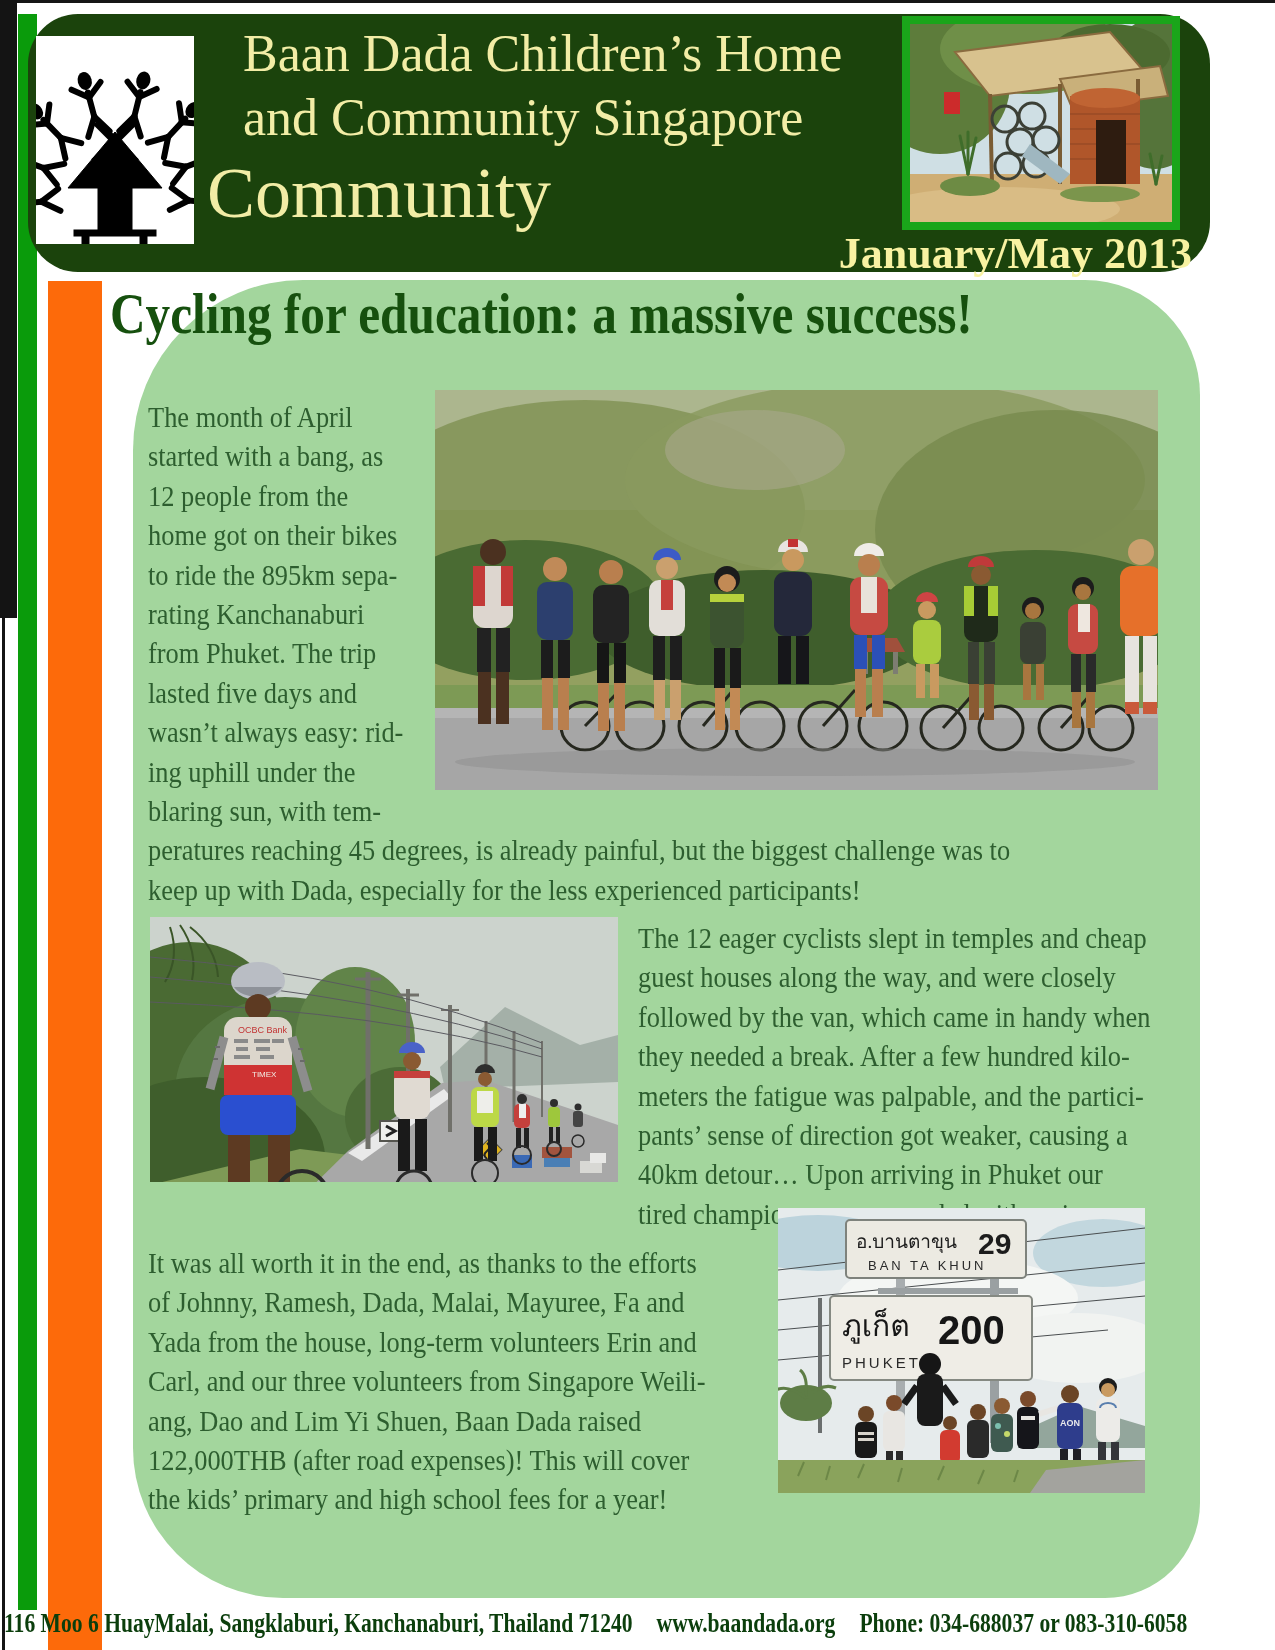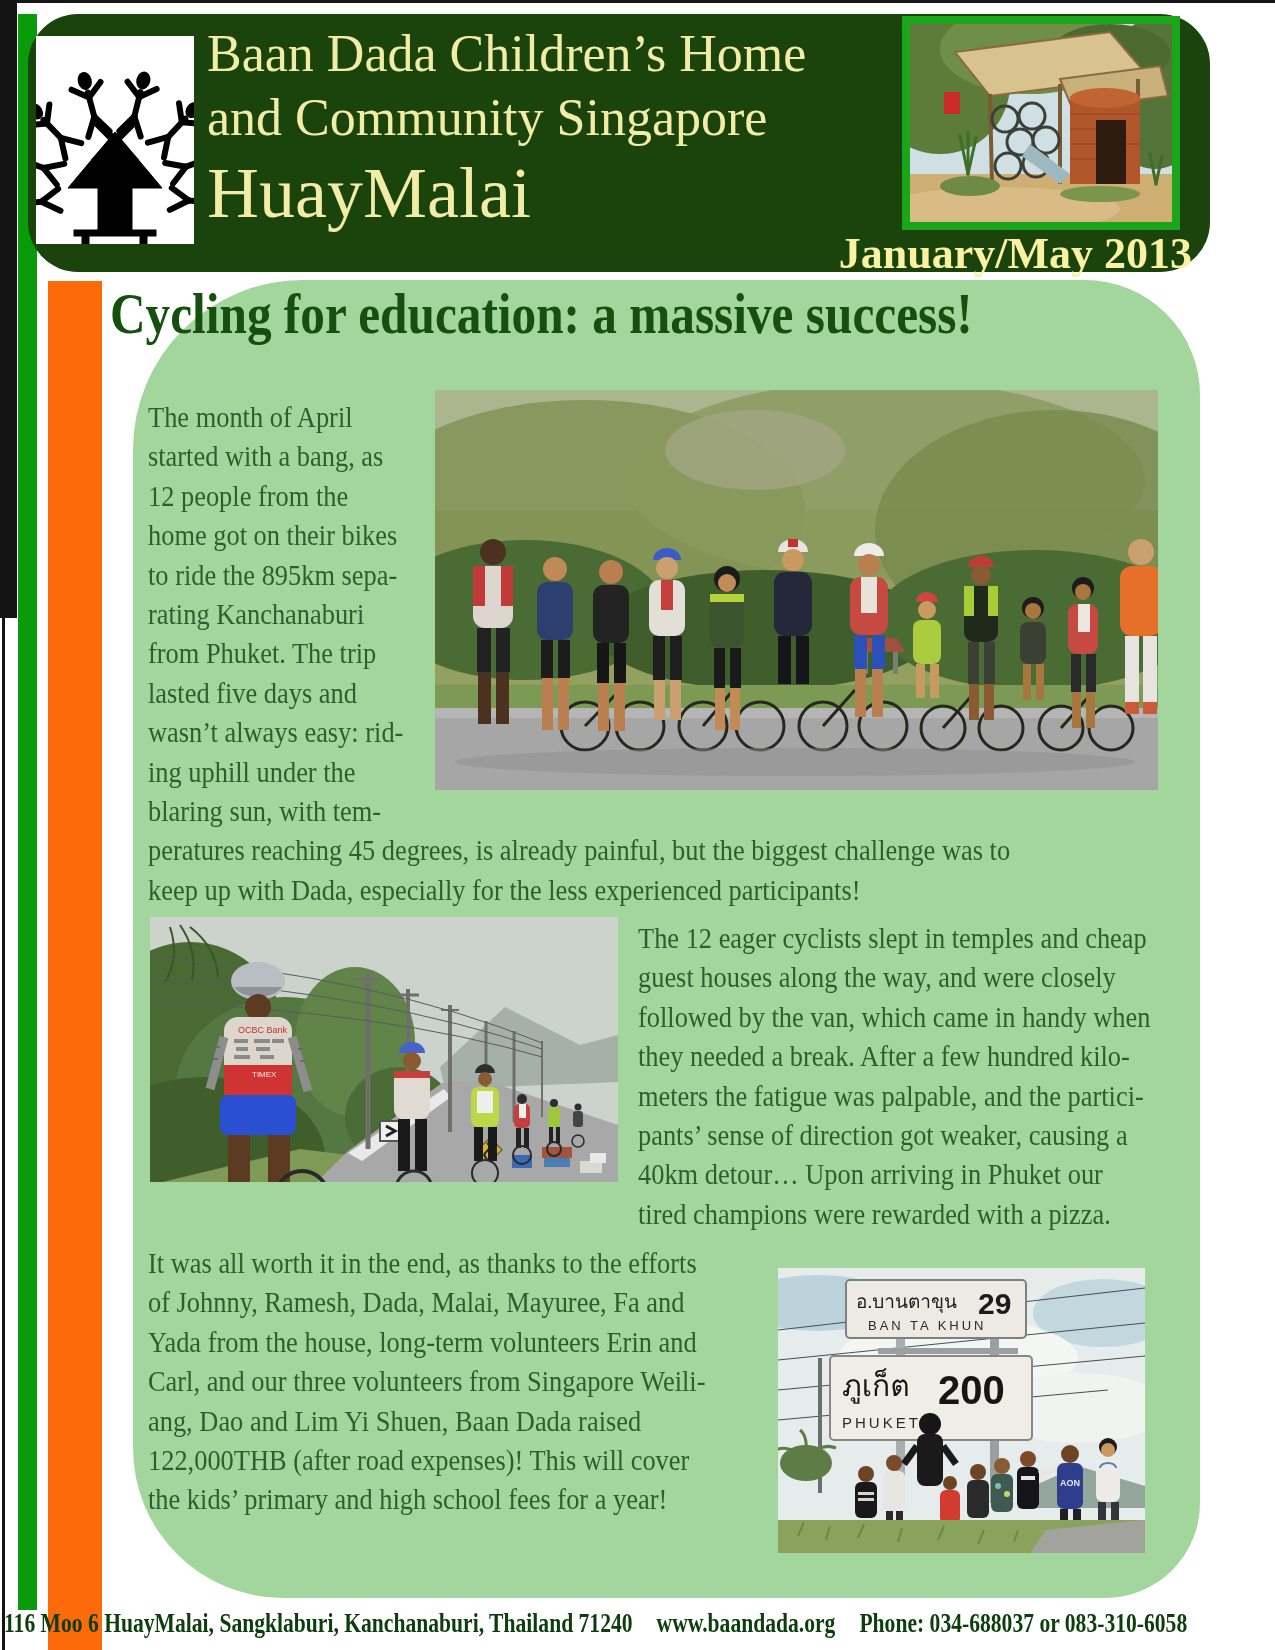--- a/index.html
+++ b/index.html
@@ -11,21 +11,21 @@
   #edge-top{left:0;top:0;width:1275px;height:3px;background:#161616;}
   #edge-left-thick{left:0;top:0;width:17px;height:618px;background:#141414;}
   #edge-left-thin{left:2px;top:618px;width:3px;height:1032px;background:#141414;}
   #bar-green{left:18px;top:14px;width:19px;height:1596px;background:#0a9b0b;}
   #bar-orange{left:48px;top:281px;width:54px;height:1369px;background:#fd6a0a;}
 
   
   #header{left:28px;top:14px;width:1182px;height:258px;background:#1b430c;border-radius:50px;}
   #logo-box{left:36px;top:36px;width:158px;height:208px;background:#ffffff;overflow:hidden;}
   #org-title{left:207px;top:22px;color:#f2eda6;}
-  .org-line{font-size:52px;line-height:64px;white-space:nowrap;}
+  .org-line{font-size:52px;line-height:64px;white-space:nowrap;margin-left:36px;}
   .newsletter{font-size:72px;line-height:86px;white-space:nowrap;}
   #photo-header-frame{left:902px;top:16px;width:278px;height:214px;border:8px solid #1aa51a;
         box-sizing:border-box;background:#cddde2;overflow:hidden;}
   #issue-date{left:792px;top:228px;width:400px;text-align:right;font-size:44px;font-weight:bold;
         color:#f8f2a2;white-space:nowrap;}
 
   
   #content{left:133px;top:280px;width:1067px;height:1318px;background:#a3d69d;
         border-radius:170px 115px 95px 150px;}
   #headline{left:110px;top:282px;font-size:56px;font-weight:bold;color:#16500e;
@@ -34,21 +34,21 @@
   .bodytext{font-size:30px;line-height:39.4px;color:#2d5e2f;
         transform:scaleX(0.88);transform-origin:0 0;white-space:nowrap;}
   #para1{left:148px;top:397px;}
   #para2{left:638px;top:918px;}
   #para3{left:148px;top:1243px;}
 
   
   .photo{overflow:hidden;}
   #photo-group{left:435px;top:390px;width:723px;height:400px;}
   #photo-road{left:150px;top:917px;width:468px;height:265px;}
-  #photo-signs{left:778px;top:1268px;width:367px;height:285px;}
+  #photo-signs{left:778px;top:1208px;width:367px;height:285px;}
   .photo svg{display:block;}
 
   
   #footer{left:4px;top:1608px;font-size:27px;font-weight:bold;color:#0b3e0c;
         transform:scaleX(0.80);transform-origin:0 0;white-space:nowrap;}
   #footer span{margin-right:30px;}
 
   .signlatin{font-family:"Liberation Sans",sans-serif;}
 </style>
 </head>
@@ -96,21 +96,21 @@
         <use href="#stickfig" transform="rotate(43) translate(0,-88)"></use>
         <use href="#stickfig" transform="rotate(69) translate(0,-86)"></use>
         <use href="#stickfig" transform="rotate(95) translate(0,-84)"></use>
       </g>
     </svg>
   </div>
 
   <div class="abs" id="org-title">
     <div class="org-line">Baan Dada Children’s Home</div>
     <div class="org-line">and Community Singapore</div>
-    <div class="newsletter">HuayMalai</div>
+    <div class="newsletter">Community</div>
   </div>
 
   <div class="abs photo" id="photo-header-frame">
     <svg width="262" height="198" viewBox="0 0 262 198">
       <rect width="262" height="198" fill="#cfdfe4"></rect>
       <ellipse cx="30" cy="60" rx="70" ry="70" fill="#5d7c3b"></ellipse>
       <ellipse cx="120" cy="25" rx="90" ry="45" fill="#6f8f48"></ellipse>
       <ellipse cx="245" cy="70" rx="55" ry="75" fill="#55743a"></ellipse>
       <ellipse cx="200" cy="30" rx="60" ry="30" fill="#4c6a30"></ellipse>
       <rect x="0" y="150" width="262" height="48" fill="#cfae74"></rect>

